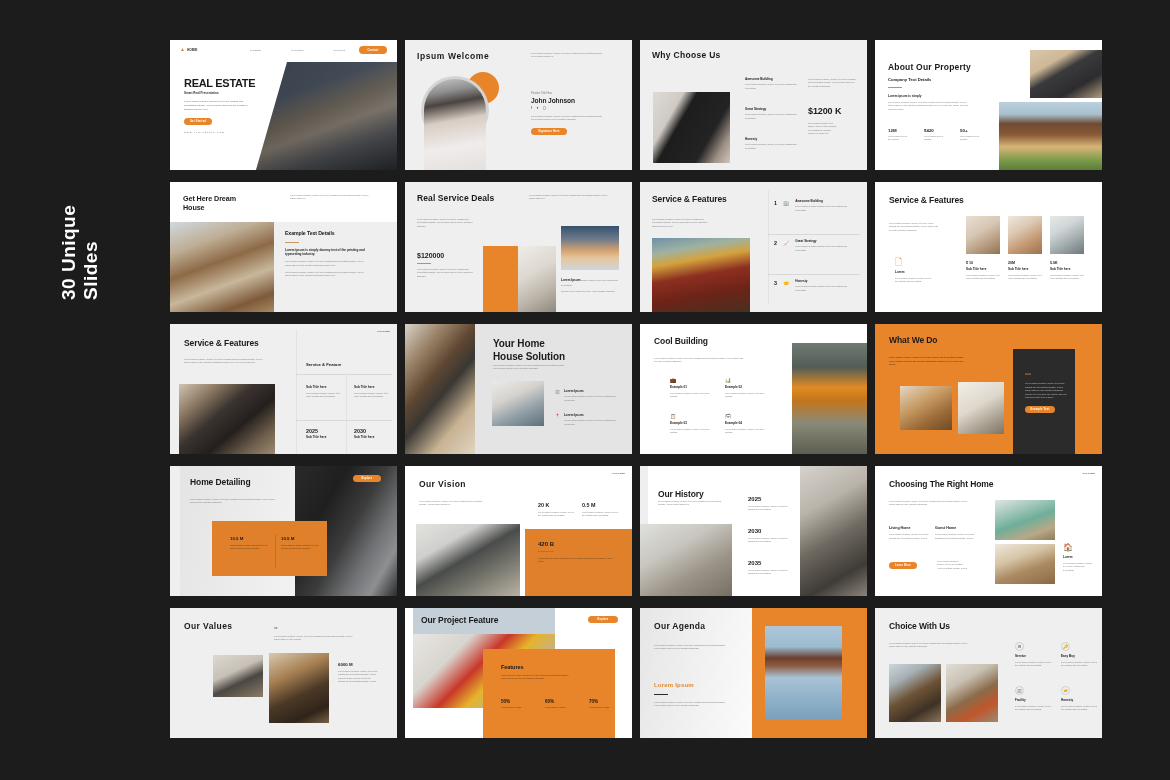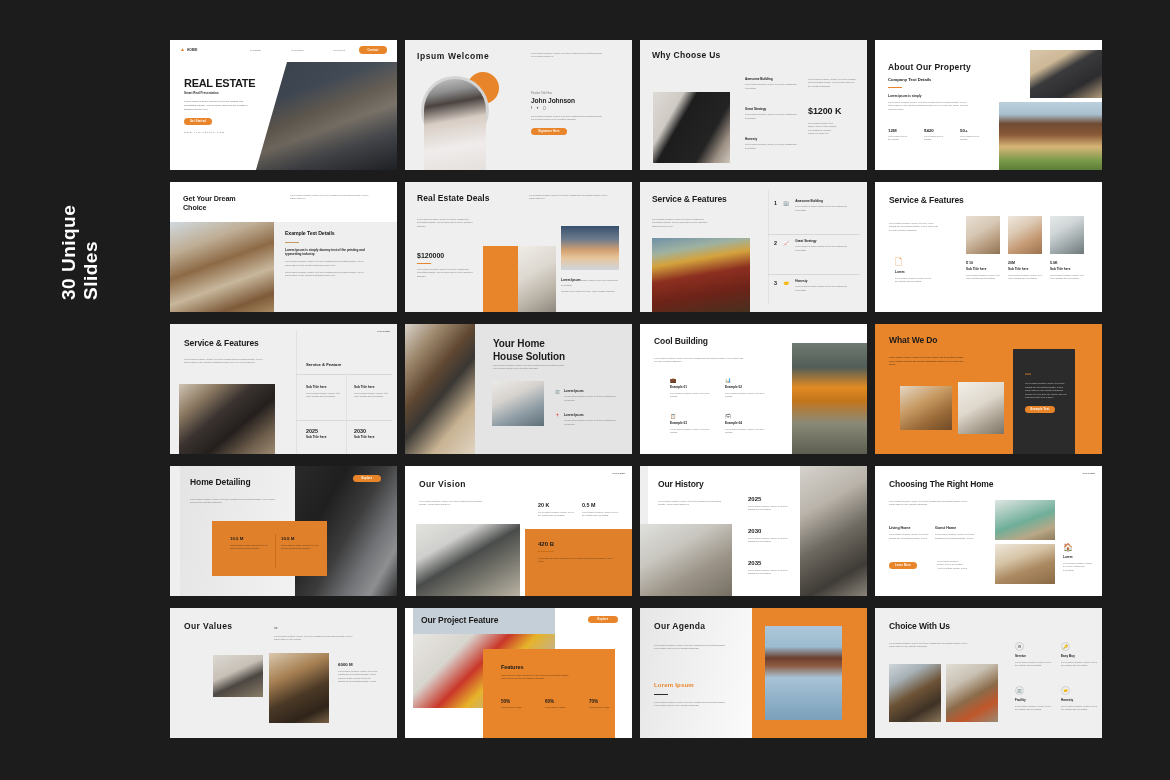--- a/index.html
+++ b/index.html
@@ -246,35 +246,35 @@
         <div style="width:22px;">
           <div class="num or" style="font-size:4.4px;">50+</div>
           <div class="body2" style="margin-top:1.5px;">Lorem ipsum text of printing</div>
         </div>
       </div>
       <div class="abs ph ph-sofa" style="left:155px;top:10px;width:72px;height:48px;"></div>
       <div class="abs ph ph-cottage" style="left:124px;top:62px;width:103px;height:68px;"></div>
     </div>
 
     <div class="slide white">
-      <div class="abs ttl" style="left:13px;top:12px;width:72px;font-size:7.2px;line-height:1.25;">Get Your Dream Choice</div>
+      <div class="abs ttl" style="left:13px;top:12px;width:72px;font-size:7.2px;line-height:1.25;">Get Here Dream House</div>
       <div class="abs body2" style="left:120px;top:12px;width:84px;">Lorem ipsum is simply dummy text of the printing and typesetting industry. Lorem ipsum has been.</div>
       <div class="abs ph ph-stairs" style="left:0;top:40px;width:105px;height:90px;"></div>
       <div class="abs" style="left:104px;top:40px;right:0;bottom:0;background:#efefef;"></div>
       <div class="abs" style="left:115px;top:48px;width:90px;">
         <div class="ttl" style="font-size:5.2px;line-height:1.3;">Example Text Details</div>
         <div class="rule" style="margin-top:5px;background:#c79a63;"></div>
         <div class="lbl2" style="margin-top:5px;width:84px;line-height:1.35;">Lorem ipsum is simply dummy text of the printing and typesetting industry.</div>
         <div class="body2" style="margin-top:4px;width:84px;">Lorem ipsum is simply dummy text of the printing and typesetting industry. Lorem ipsum has been the industry's standard dummy text.</div>
         <div class="body2" style="margin-top:4px;width:84px;">Lorem ipsum is simply dummy text of the printing and typesetting industry. Lorem ipsum has been the industry's standard dummy text.</div>
       </div>
     </div>
 
     <div class="slide">
-      <div class="abs ttl t9" style="left:12px;top:12px;letter-spacing:.1px;">Real Estate Deals</div>
+      <div class="abs ttl t9" style="left:12px;top:12px;letter-spacing:.1px;">Real Service Deals</div>
       <div class="abs body2" style="left:124px;top:12px;width:80px;">Lorem ipsum is simply dummy text of the printing and typesetting industry. Lorem ipsum has been.</div>
       <div class="abs body2" style="left:12px;top:36px;width:58px;">Lorem ipsum is simply dummy text of the printing and typesetting industry. Lorem ipsum has been the industry's standard.</div>
       <div class="abs" style="left:12px;top:70px;width:58px;">
         <div class="num or" style="font-size:7px;">$120000</div>
         <div class="rule" style="margin-top:4px;"></div>
         <div class="body2" style="margin-top:4px;">Lorem ipsum is simply dummy text of the printing and typesetting industry. Lorem ipsum has been the industry's standard.</div>
       </div>
       <div class="abs" style="left:78px;top:64px;width:35px;height:66px;background:#e8852a;"></div>
       <div class="abs ph" style="left:113px;top:64px;width:38px;height:66px;background:linear-gradient(150deg,#efece7 0%,#ddd8d0 40%,#b9b2a6 72%,#8d887f 100%);"></div>
       <div class="abs ph ph-sunset-house" style="left:156px;top:44px;width:58px;height:44px;"></div>
@@ -470,21 +470,21 @@
       <div class="abs" style="left:133px;top:75px;width:78px;">
         <div class="num" style="font-size:6px;color:#1b1b1b;">420 B</div>
         <div style="height:1px;width:16px;background:#c96f17;margin-top:4px;"></div>
         <div style="font-size:2.1px;line-height:1.6;color:#5a3c1c;margin-top:5px;">Lorem ipsum is simply dummy text of the printing and typesetting industry. Lorem ipsum.</div>
       </div>
     </div>
 
     <div class="slide">
       <div class="abs ph ph-stairs-grey" style="left:160px;top:0;right:0;bottom:0;"></div>
       <div class="abs" style="left:8px;top:0;width:152px;height:130px;background:#fff;"></div>
-      <div class="abs ttl t9" style="left:18px;top:14px;">Our History</div>
+      <div class="abs ttl t9" style="left:18px;top:24px;">Our History</div>
       <div class="abs body2" style="left:18px;top:34px;width:64px;">Lorem ipsum is simply dummy text of the printing and typesetting industry. Lorem ipsum has been.</div>
       <div class="abs ph ph-living-grey" style="left:0;top:58px;width:92px;height:72px;"></div>
       <div class="abs" style="left:108px;top:30px;width:44px;">
         <div class="num" style="font-size:6px;">2025</div>
         <div class="body2" style="margin-top:3px;">Lorem ipsum is simply dummy text of the printing and typesetting.</div>
       </div>
       <div class="abs" style="left:108px;top:62px;width:44px;">
         <div class="num" style="font-size:6px;">2030</div>
         <div class="body2" style="margin-top:3px;">Lorem ipsum is simply dummy text of the printing and typesetting.</div>
       </div>

